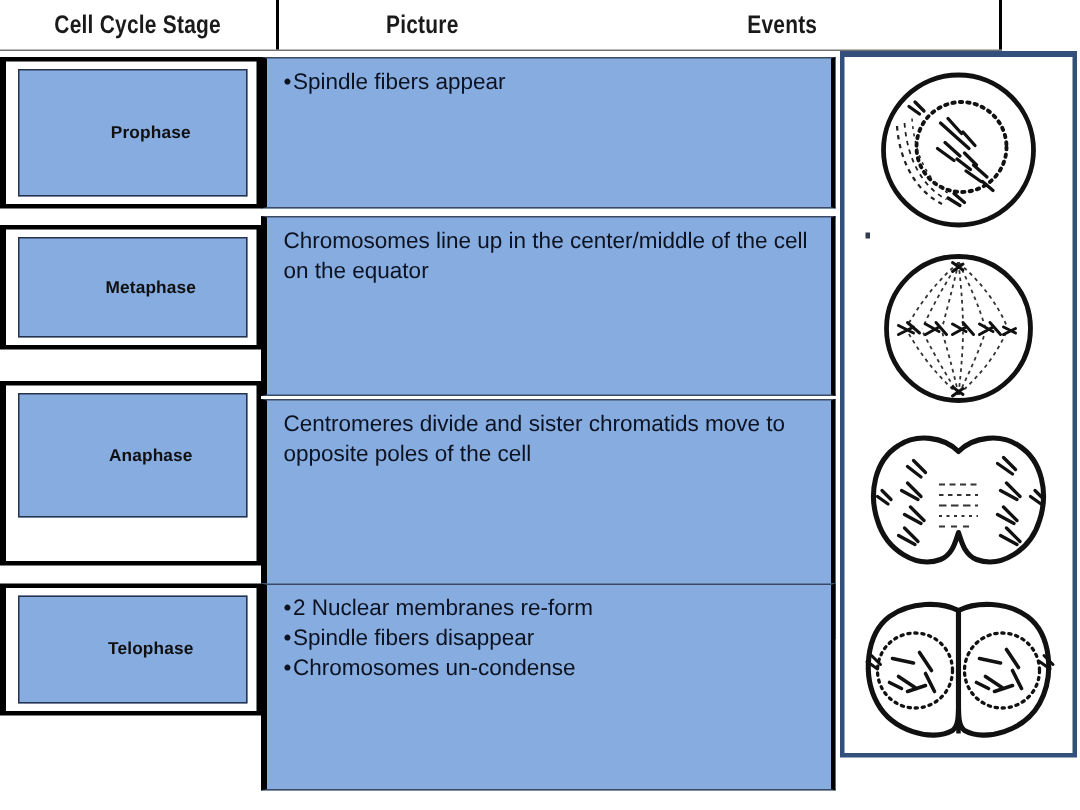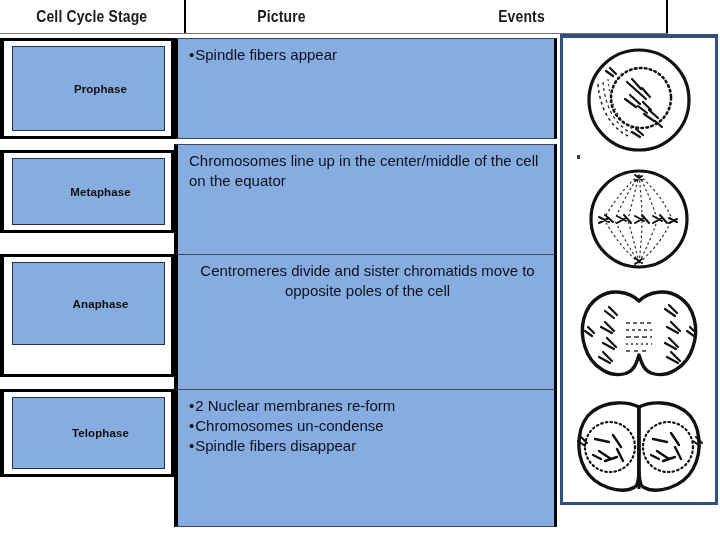--- a/index.html
+++ b/index.html
@@ -175,33 +175,33 @@
   </div>
   <div class="events-cell" style="top:110px; height:120px;">
     <div class="events-line">Chromosomes line up in the center/middle of the cell on the equator</div>
   </div>
 
   <div class="stage-cell" style="top:220px; height:123px;">
     <div class="stage-box" style="margin-bottom:24px;">
       <span class="stage-label">Anaphase</span>
     </div>
   </div>
-  <div class="events-cell" style="top:220px; height:160px;text-align:center;">
+  <div class="events-cell" style="top:232px; height:160px;">
     <div class="events-line">Centromeres divide and sister chromatids move to opposite poles of the cell</div>
   </div>
 
   <div class="stage-cell" style="top:355px; height:88px;">
     <div class="stage-box">
       <span class="stage-label">Telophase</span>
     </div>
   </div>
   <div class="events-cell" style="top:355px; height:138px;">
     <div class="events-line bulleted">2 Nuclear membranes re-form</div>
+    <div class="events-line bulleted">Spindle fibers disappear</div>
     <div class="events-line bulleted">Chromosomes un-condense</div>
-    <div class="events-line bulleted">Spindle fibers disappear</div>
   </div>
 
   <div id="picture-column">
 
     <div class="pic-slot" style="top:4px; height:116px;">
       <svg width="118" height="112" viewBox="0 0 118 112">
         <circle cx="59" cy="56" r="50" fill="#fff" stroke="#111" stroke-width="3.2"></circle>
         <circle cx="61" cy="54" r="30" fill="none" stroke="#111" stroke-width="2.6" stroke-dasharray="1.6 3.4" stroke-linecap="round"></circle>
         <path d="M18 40 C20 66 32 84 48 92" fill="none" stroke="#222" stroke-width="1.5" stroke-dasharray="3 3"></path>
         <path d="M23 38 C25 64 36 81 51 89" fill="none" stroke="#222" stroke-width="1.2" stroke-dasharray="3 3"></path>

